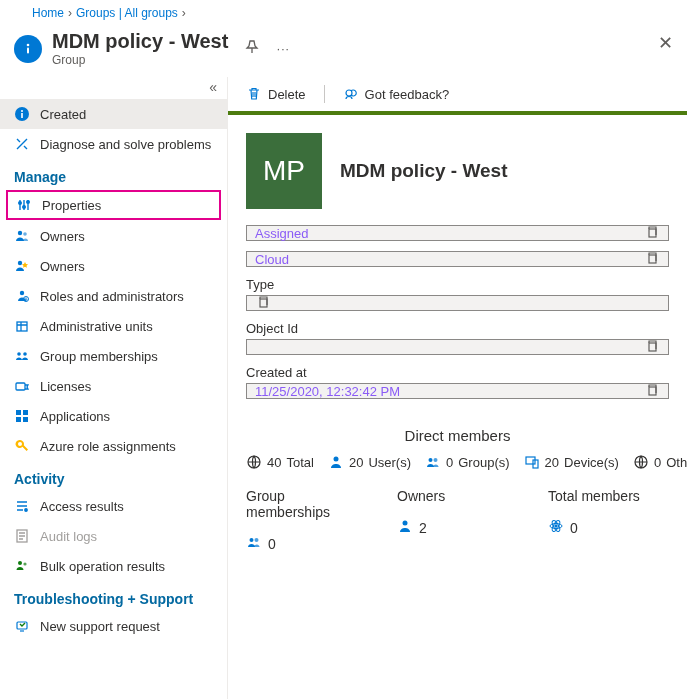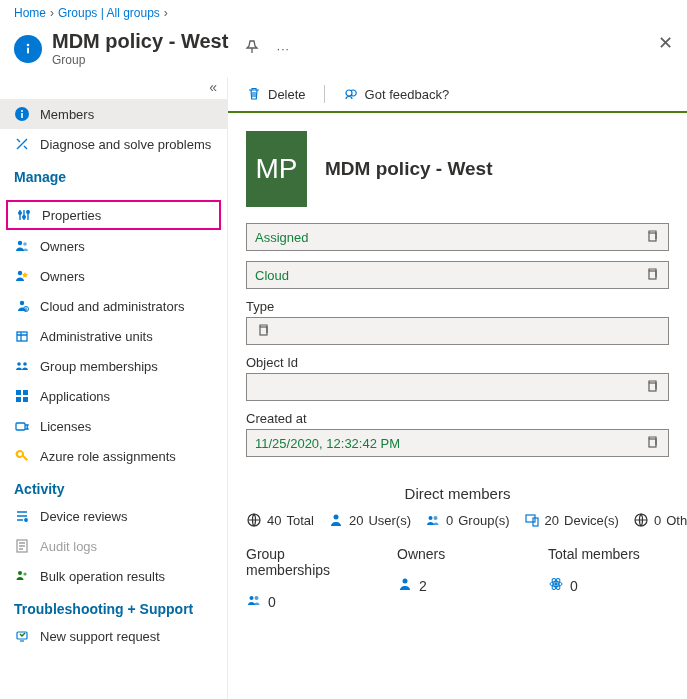--- a/index.html
+++ b/index.html
@@ -1,54 +1,54 @@
 <!DOCTYPE html>
 <html><head>
 <meta charset="utf-8">
 <style>
 * { box-sizing: border-box; margin: 0; padding: 0; font-family: "Segoe UI", -apple-system, sans-serif; }
 body { width: 687px; height: 699px; background: #fff; color: #323130; font-size: 13px; overflow: hidden; }
 a { text-decoration: none; color: #0078d4; }
 
-.breadcrumb { display: flex; align-items: center; gap: 4px; padding: 6px 14px; font-size: 12px; color: #0078d4; }
+.breadcrumb { display: flex; align-items: center; gap: 4px; padding: 6px 32px; font-size: 12px; color: #0078d4; }
 .breadcrumb .sep { color: #605e5c; }
 
 .header { display: flex; align-items: center; padding: 4px 14px 10px 14px; gap: 10px; position: relative; }
 .header .badge { width: 28px; height: 28px; border-radius: 50%; background: #0078d4; color: #fff; display: flex; align-items: center; justify-content: center; font-weight: bold; font-size: 14px; }
 .header .titlebox { display: flex; flex-direction: column; }
 .header h1 { font-size: 20px; font-weight: 600; }
 .header .subtitle { font-size: 12px; color: #605e5c; }
 .header .pin, .header .more { color: #605e5c; margin-left: 6px; cursor: pointer; }
 .header .close { position: absolute; right: 14px; top: 6px; font-size: 18px; color: #605e5c; cursor: pointer; }
 
 .layout { display: flex; height: calc(100% - 70px); }
 
 .sidebar { width: 228px; flex: 0 0 228px; border-right: 1px solid #edebe9; overflow: hidden; position: relative; }
 .collapse { text-align: right; color: #605e5c; padding: 2px 10px 4px 0; font-size: 14px; }
 .nav-item { display: flex; align-items: center; gap: 10px; padding: 7px 14px; cursor: pointer; font-size: 13px; }
 .nav-item.active { background: #edebe9; }
-.nav-item.highlight { border: 2px solid #e3008c; margin: 11px 6px 1px 6px; padding: 5px 8px; }
+.nav-item.highlight { border: 2px solid #e3008c; margin: 1px 6px 1px 6px; padding: 5px 8px; }
 .nav-item.disabled .lbl { color: #a19f9d; }
 .nav-item .icon { width: 16px; height: 16px; display: flex; align-items: center; justify-content: center; flex: 0 0 16px; }
 .section-head { padding: 10px 14px 4px 14px; font-weight: 600; font-size: 14px; color: #0369a1; }
 
 .content { flex: 1; padding: 0 0 0 0; overflow: hidden; }
-.cmdbar { display: flex; align-items: center; gap: 18px; padding: 8px 18px; border-bottom: 2px solid #4d7c0f; }
+.cmdbar { display: flex; align-items: center; gap: 18px; padding: 8px 18px; border-bottom: 4px solid #4d7c0f; }
 .cmd { display: flex; align-items: center; gap: 6px; color: #323130; cursor: pointer; font-size: 13px; }
 .cmd .ic { color: #0078d4; width: 16px; height: 16px; display: flex; align-items: center; justify-content: center; }
 .divider { width: 1px; height: 18px; background: #c8c6c4; }
 
 .grouphead { display: flex; align-items: center; gap: 18px; padding: 18px 18px 10px 18px; }
-.logo { width: 61px; height: 76px; background: #3b6e3b; color: #fff; display: flex; align-items: center; justify-content: center; font-size: 28px; font-weight: 400; }
+.logo { width: 76px; height: 76px; background: #3b6e3b; color: #fff; display: flex; align-items: center; justify-content: center; font-size: 28px; font-weight: 400; }
 .grouphead h2 { font-size: 19px; font-weight: 700; }
 
 .fields { padding: 6px 18px; }
 .field { margin-bottom: 10px; }
 .field .flabel { font-size: 13px; color: #323130; margin-bottom: 3px; display: block; }
-.fieldrow { display: flex; align-items: center; background: #f3f2f1; border: 1px solid #8a8886; height: 28px; padding: 0 8px; font-size: 13px; color: #15803d; }
+.fieldrow { display: flex; align-items: center; background: #f3f2f1; border: 1px solid #8a8886; height: 16px; padding: 0 8px; font-size: 13px; color: #8b5cf6; }
 .fieldrow .val { flex: 1; white-space: nowrap; overflow: hidden; }
 .fieldrow .copy { color: #605e5c; cursor: pointer; flex: 0 0 14px; }
 
 .stats { padding: 12px 18px 0 18px; text-align: center; }
 .stats h3 { font-size: 15px; font-weight: 400; margin-bottom: 10px; }
 .statrow { display: flex; gap: 14px; align-items: center; font-size: 13px; margin-bottom: 18px; flex-wrap: nowrap; }
 .stat { display: flex; align-items: center; gap: 5px; white-space: nowrap; }
 .stat .num { font-size: 13px; }
 .stat .sic { color: #3b3a39; width: 16px; height: 16px; display: flex; align-items: center; justify-content: center; }
 
@@ -93,21 +93,21 @@
     <div class="collapse">«</div>
     <div id="sidebar-items">
         <div class="nav-item active">
           <span class="icon">
             <svg viewBox="0 0 16 16">
               <circle cx="8" cy="8" r="7" fill="#0078d4"></circle>
               <circle cx="8" cy="5" r="1" fill="#fff"></circle>
               <rect x="7.2" y="7" width="1.6" height="5" fill="#fff"></rect>
             </svg>
           </span>
-          <span class="lbl">Members</span>
+          <span class="lbl">Created</span>
         </div>
         <div class="nav-item">
           <span class="icon">
             <svg viewBox="0 0 16 16" fill="none" stroke="#0078d4" stroke-width="1.4">
               <path d="M3 13L13 3M3 3l3 3M13 13l-3-3"></path>
             </svg>
           </span>
           <span class="lbl">Diagnose and solve problems</span>
         </div>
         <div class="section-head">Manage</div>
@@ -145,78 +145,78 @@
         </div>
         <div class="nav-item">
           <span class="icon">
             <svg viewBox="0 0 16 16" fill="#0078d4">
               <circle cx="8" cy="5" r="2.2"></circle>
               <path d="M4 13c0-2 2-3.5 4-3.5s4 1.5 4 3.5z"></path>
               <circle cx="12" cy="11" r="2.5" fill="none" stroke="#0078d4" stroke-width="1"></circle>
               <path d="M12 9.5v3l1-1" stroke="#0078d4" fill="none"></path>
             </svg>
           </span>
-          <span class="lbl">Cloud and administrators</span>
+          <span class="lbl">Roles and administrators</span>
         </div>
         <div class="nav-item">
           <span class="icon">
             <svg viewBox="0 0 16 16" fill="none" stroke="#0078d4" stroke-width="1.3">
               <rect x="3" y="4" width="10" height="9"></rect>
               <path d="M3 7h10M7 4v9"></path>
             </svg>
           </span>
           <span class="lbl">Administrative units</span>
         </div>
         <div class="nav-item">
           <span class="icon">
             <svg viewBox="0 0 16 16" fill="#0078d4">
               <circle cx="5" cy="6" r="1.8"></circle>
               <circle cx="11" cy="6" r="1.8"></circle>
               <path d="M2 12c0-1.5 1.5-2.5 3-2.5s3 1 3 2.5zM8 12c0-1.5 1.5-2.5 3-2.5s3 1 3 2.5z"></path>
             </svg>
           </span>
           <span class="lbl">Group memberships</span>
+        </div>
+        <div class="nav-item">
+          <span class="icon">
+            <svg viewBox="0 0 16 16" fill="none" stroke="#0078d4" stroke-width="1.3">
+              <rect x="2" y="5" width="9" height="7" rx="1"></rect>
+              <path d="M11 7h3l-1 2 1 2h-3"></path>
+            </svg>
+          </span>
+          <span class="lbl">Licenses</span>
         </div>
         <div class="nav-item">
           <span class="icon">
             <svg viewBox="0 0 16 16" fill="#0078d4">
               <rect x="2" y="2" width="5" height="5"></rect>
               <rect x="9" y="2" width="5" height="5"></rect>
               <rect x="2" y="9" width="5" height="5"></rect>
               <rect x="9" y="9" width="5" height="5"></rect>
             </svg>
           </span>
           <span class="lbl">Applications</span>
         </div>
         <div class="nav-item">
           <span class="icon">
-            <svg viewBox="0 0 16 16" fill="none" stroke="#0078d4" stroke-width="1.3">
-              <rect x="2" y="5" width="9" height="7" rx="1"></rect>
-              <path d="M11 7h3l-1 2 1 2h-3"></path>
-            </svg>
-          </span>
-          <span class="lbl">Licenses</span>
-        </div>
-        <div class="nav-item">
-          <span class="icon">
             <svg viewBox="0 0 16 16" fill="#ffb900">
               <path d="M6 2a4 4 0 0 1 3.8 5.2L14 11.4 12.6 13 8.4 8.8A4 4 0 1 1 6 2zm0 2a2 2 0 1 0 0 4 2 2 0 0 0 0-4z"></path>
             </svg>
           </span>
           <span class="lbl">Azure role assignments</span>
         </div>
         <div class="section-head">Activity</div>
         <div class="nav-item">
           <span class="icon">
             <svg viewBox="0 0 16 16" fill="none" stroke="#0078d4" stroke-width="1.4">
               <path d="M3 4h10M3 8h10M3 12h6"></path>
               <circle cx="12" cy="12" r="1.2" fill="#0078d4"></circle>
             </svg>
           </span>
-          <span class="lbl">Device reviews</span>
+          <span class="lbl">Access results</span>
         </div>
         <div class="nav-item disabled">
           <span class="icon">
             <svg viewBox="0 0 16 16" fill="none" stroke="#a19f9d" stroke-width="1.3">
               <rect x="3" y="2" width="10" height="12"></rect>
               <path d="M5 5h6M5 8h6M5 11h4"></path>
             </svg>
           </span>
           <span class="lbl">Audit logs</span>
         </div>

